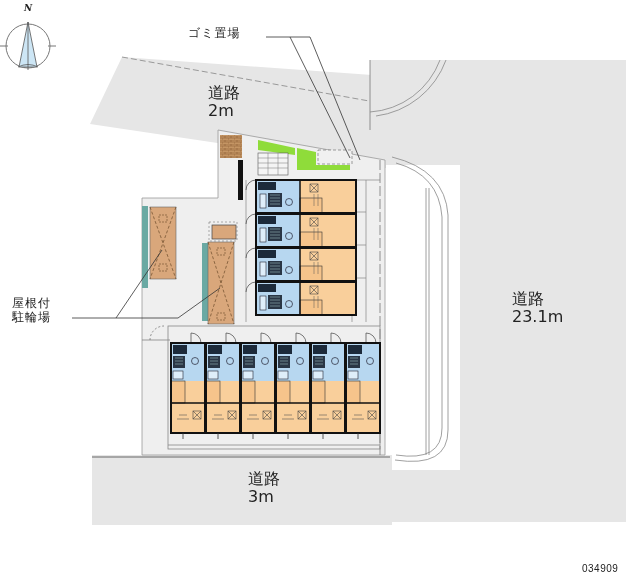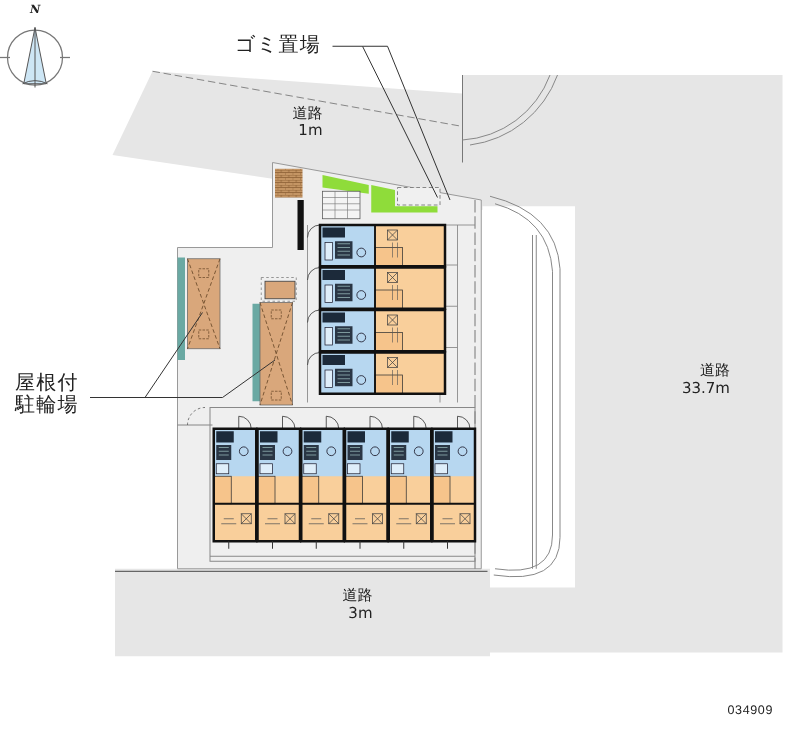--- a/index.html
+++ b/index.html
@@ -1,20 +1,20 @@
 <!DOCTYPE html>
 <html><head>
   <meta charset="utf-8">
   <style>
     html, body { margin:0; padding:0; background:#ffffff; }
     body { width:640px; height:584px; position:relative; overflow:hidden; font-family:"DejaVu Sans", sans-serif; }
     #plan { position:absolute; left:0; top:0; width:640px; height:584px; }
     .label { position:absolute; color:#222; font-family:"DejaVu Sans", sans-serif; line-height:1.15; white-space:nowrap; }
-    .road-label { text-align:right; font-size:12px; }
-    .callout { font-size:16px; letter-spacing:1px; }
+    .road-label { text-align:left; font-size:16px; }
+    .callout { font-size:12px; letter-spacing:1px; }
     .code { font-family:"Liberation Sans", sans-serif; font-size:10px; color:#222; letter-spacing:0.5px; }
   </style>
 </head>
 <body>
 
 <svg id="plan" viewBox="0 0 640 584" xmlns="http://www.w3.org/2000/svg">
   <defs>
     <pattern id="brick" width="6" height="4" patternUnits="userSpaceOnUse">
       <rect width="6" height="4" fill="#c49564"></rect>
       <path d="M0 0H6M0 2H6M3 0V2M0 2V4" stroke="#8b5e34" stroke-width="0.6"></path>
@@ -161,26 +161,26 @@
     <path d="M-10 49 Q 0 44 10 49" fill="none" stroke="#555" stroke-width="0.8"></path>
   </g>
 </svg>
 
 <div class="label" style="left:24px;top:3px;font-size:9px;font-weight:bold;font-style:italic;font-family:'DejaVu Serif',serif;">N</div>
 
 <div class="label callout" style="left:188px;top:27px;">ゴミ置場</div>
 
 <div class="label road-label" style="left:208px;top:84px;width:50px;">
   <div>道路</div>
-  <div>1m</div>
+  <div>2m</div>
 </div>
 
 <div class="label road-label" style="left:512px;top:290px;width:72px;">
   <div>道路</div>
-  <div>33.7m</div>
+  <div>23.1m</div>
 </div>
 
 <div class="label road-label" style="left:248px;top:470px;width:50px;">
   <div>道路</div>
   <div>3m</div>
 </div>
 
 <div class="label callout" style="left:12px;top:298px;font-family:Liberation Mono, monospace;">
   <div>屋根付</div>
   <div>駐輪場</div>

